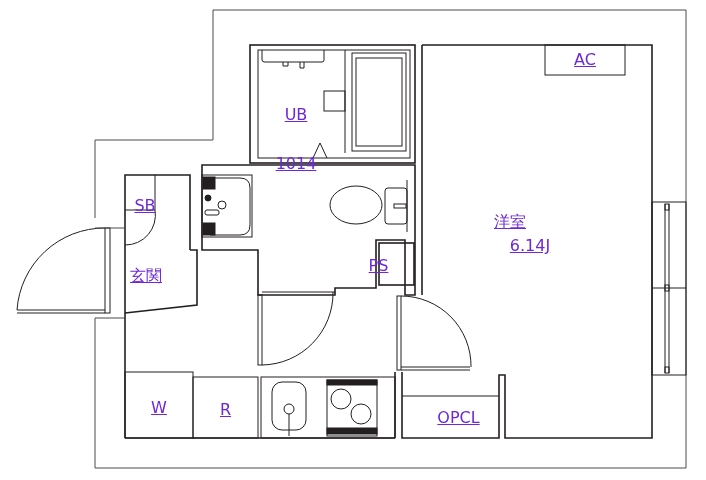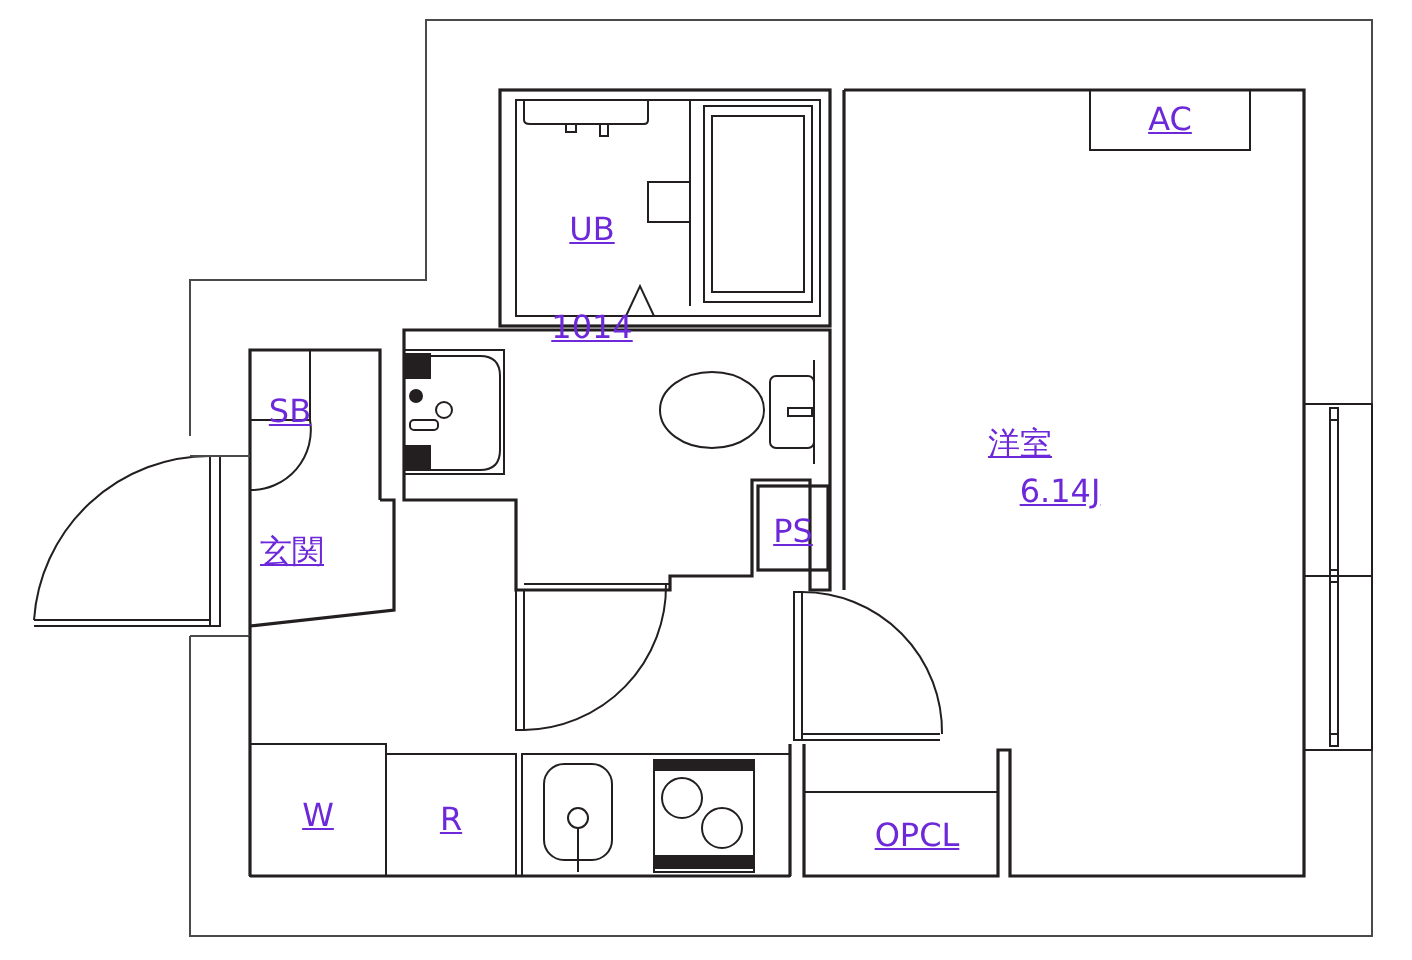--- a/index.html
+++ b/index.html
@@ -116,17 +116,17 @@
     <rect class="t" x="665" y="367" width="4" height="6"></rect>
   </g>
 </svg>
 
 <div class="label" style="left:276px; top:105px; width:40px;">UB</div>
 <div class="label" style="left:268px; top:113px; width:56px;margin-top:41px;">1014</div>
 <div class="label" style="left:480px; top:212px; width:60px;">洋室</div>
 <div class="label" style="left:500px; top:236px; width:60px;text-align:center;">6.14J</div>
 <div class="label" style="left:125px; top:186px; width:40px;margin-top:10px;">SB</div>
 <div class="label" style="left:116px; top:266px; width:60px;">玄関</div>
-<div class="label" style="left:379px; top:256px; width:35px;">PS</div>
+<div class="label" style="left:361px; top:256px; width:35px;">PS</div>
 <div class="label" style="left:125px; top:398px; width:68px;">W</div>
 <div class="label" style="left:193px; top:400px; width:65px;">R</div>
 <div class="label" style="left:402px; top:408px; width:113px;">OPCL</div>
 <div class="label" style="left:545px; top:50px; width:80px;">AC</div>
 
 </body></html>

